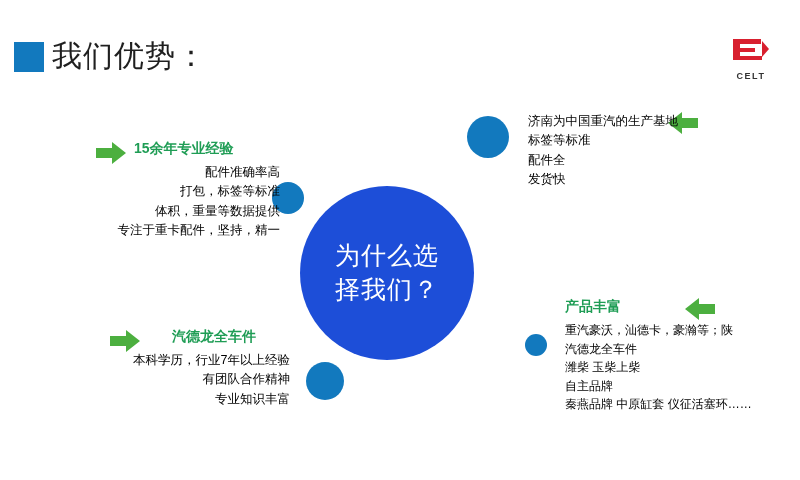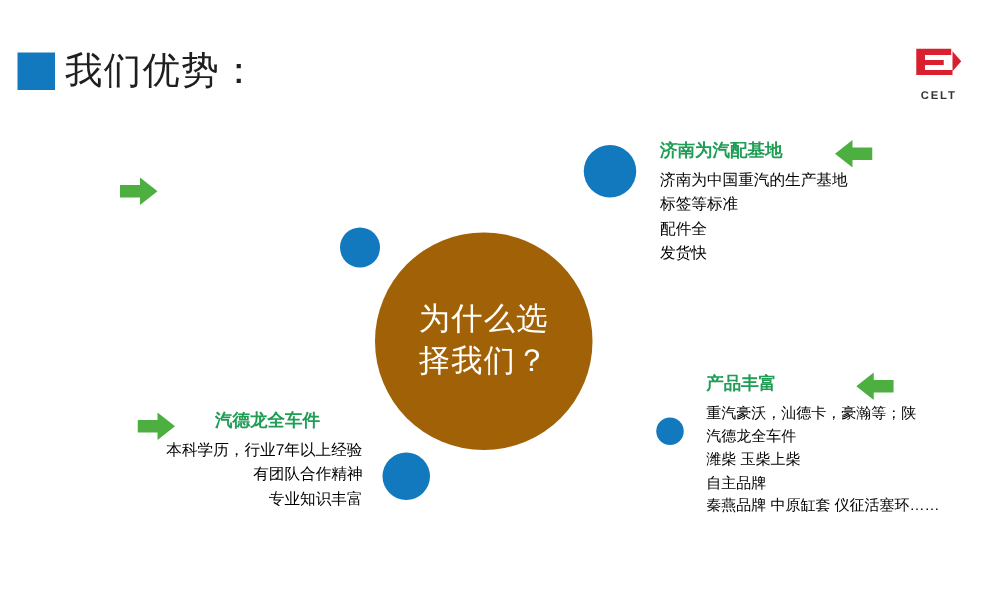--- a/index.html
+++ b/index.html
@@ -65,21 +65,21 @@
   }
 
   
   .center-circle {
     position: absolute;
     left: 300px;
     top: 186px;
     width: 174px;
     height: 174px;
     border-radius: 50%;
-    background: #a16207;
+    background: #1d4ed8;
     display: flex;
     align-items: center;
     justify-content: center;
     text-align: center;
   }
   .center-circle span {
     color: #ffffff;
     font-size: 25px;
     line-height: 1.35;
     display: block;
@@ -173,30 +173,36 @@
   <svg class="arrow arrow-team" viewBox="0 0 30 22">
     <path d="M0 6 L16 6 L16 0 L30 11 L16 22 L16 16 L0 16 Z" fill="#4caf3f"></path>
   </svg>
   <svg class="arrow arrow-jinan" viewBox="0 0 30 22">
     <path d="M30 6 L14 6 L14 0 L0 11 L14 22 L14 16 L30 16 Z" fill="#4caf3f"></path>
   </svg>
   <svg class="arrow arrow-prod" viewBox="0 0 30 22">
     <path d="M30 6 L14 6 L14 0 L0 11 L14 22 L14 16 L30 16 Z" fill="#4caf3f"></path>
   </svg>
 
+  <div class="block block-left blk-experience">
+    <div class="block-heading">15余年专业经验</div>
+    <div class="block-line">配件准确率高</div>
+    <div class="block-line">打包，标签等标准</div>
+    <div class="block-line">体积，重量等数据提供</div>
+    <div class="block-line">专注于重卡配件，坚持，精一</div>
+  </div>
 
   <div class="block block-left blk-team">
     <div class="block-heading">汽德龙全车件</div>
     <div class="block-line">本科学历，行业7年以上经验</div>
     <div class="block-line">有团队合作精神</div>
     <div class="block-line">专业知识丰富</div>
   </div>
 
   <div class="block block-right blk-jinan">
-    <div class="block-heading">济南为汽配基地</div>
     <div class="block-line">济南为中国重汽的生产基地</div>
     <div class="block-line">标签等标准</div>
     <div class="block-line">配件全</div>
     <div class="block-line">发货快</div>
   </div>
 
   <div class="block block-right blk-product">
     <div class="block-heading">产品丰富</div>
     <div class="block-line">重汽豪沃，汕德卡，豪瀚等；陕</div>
     <div class="block-line">汽德龙全车件</div>

